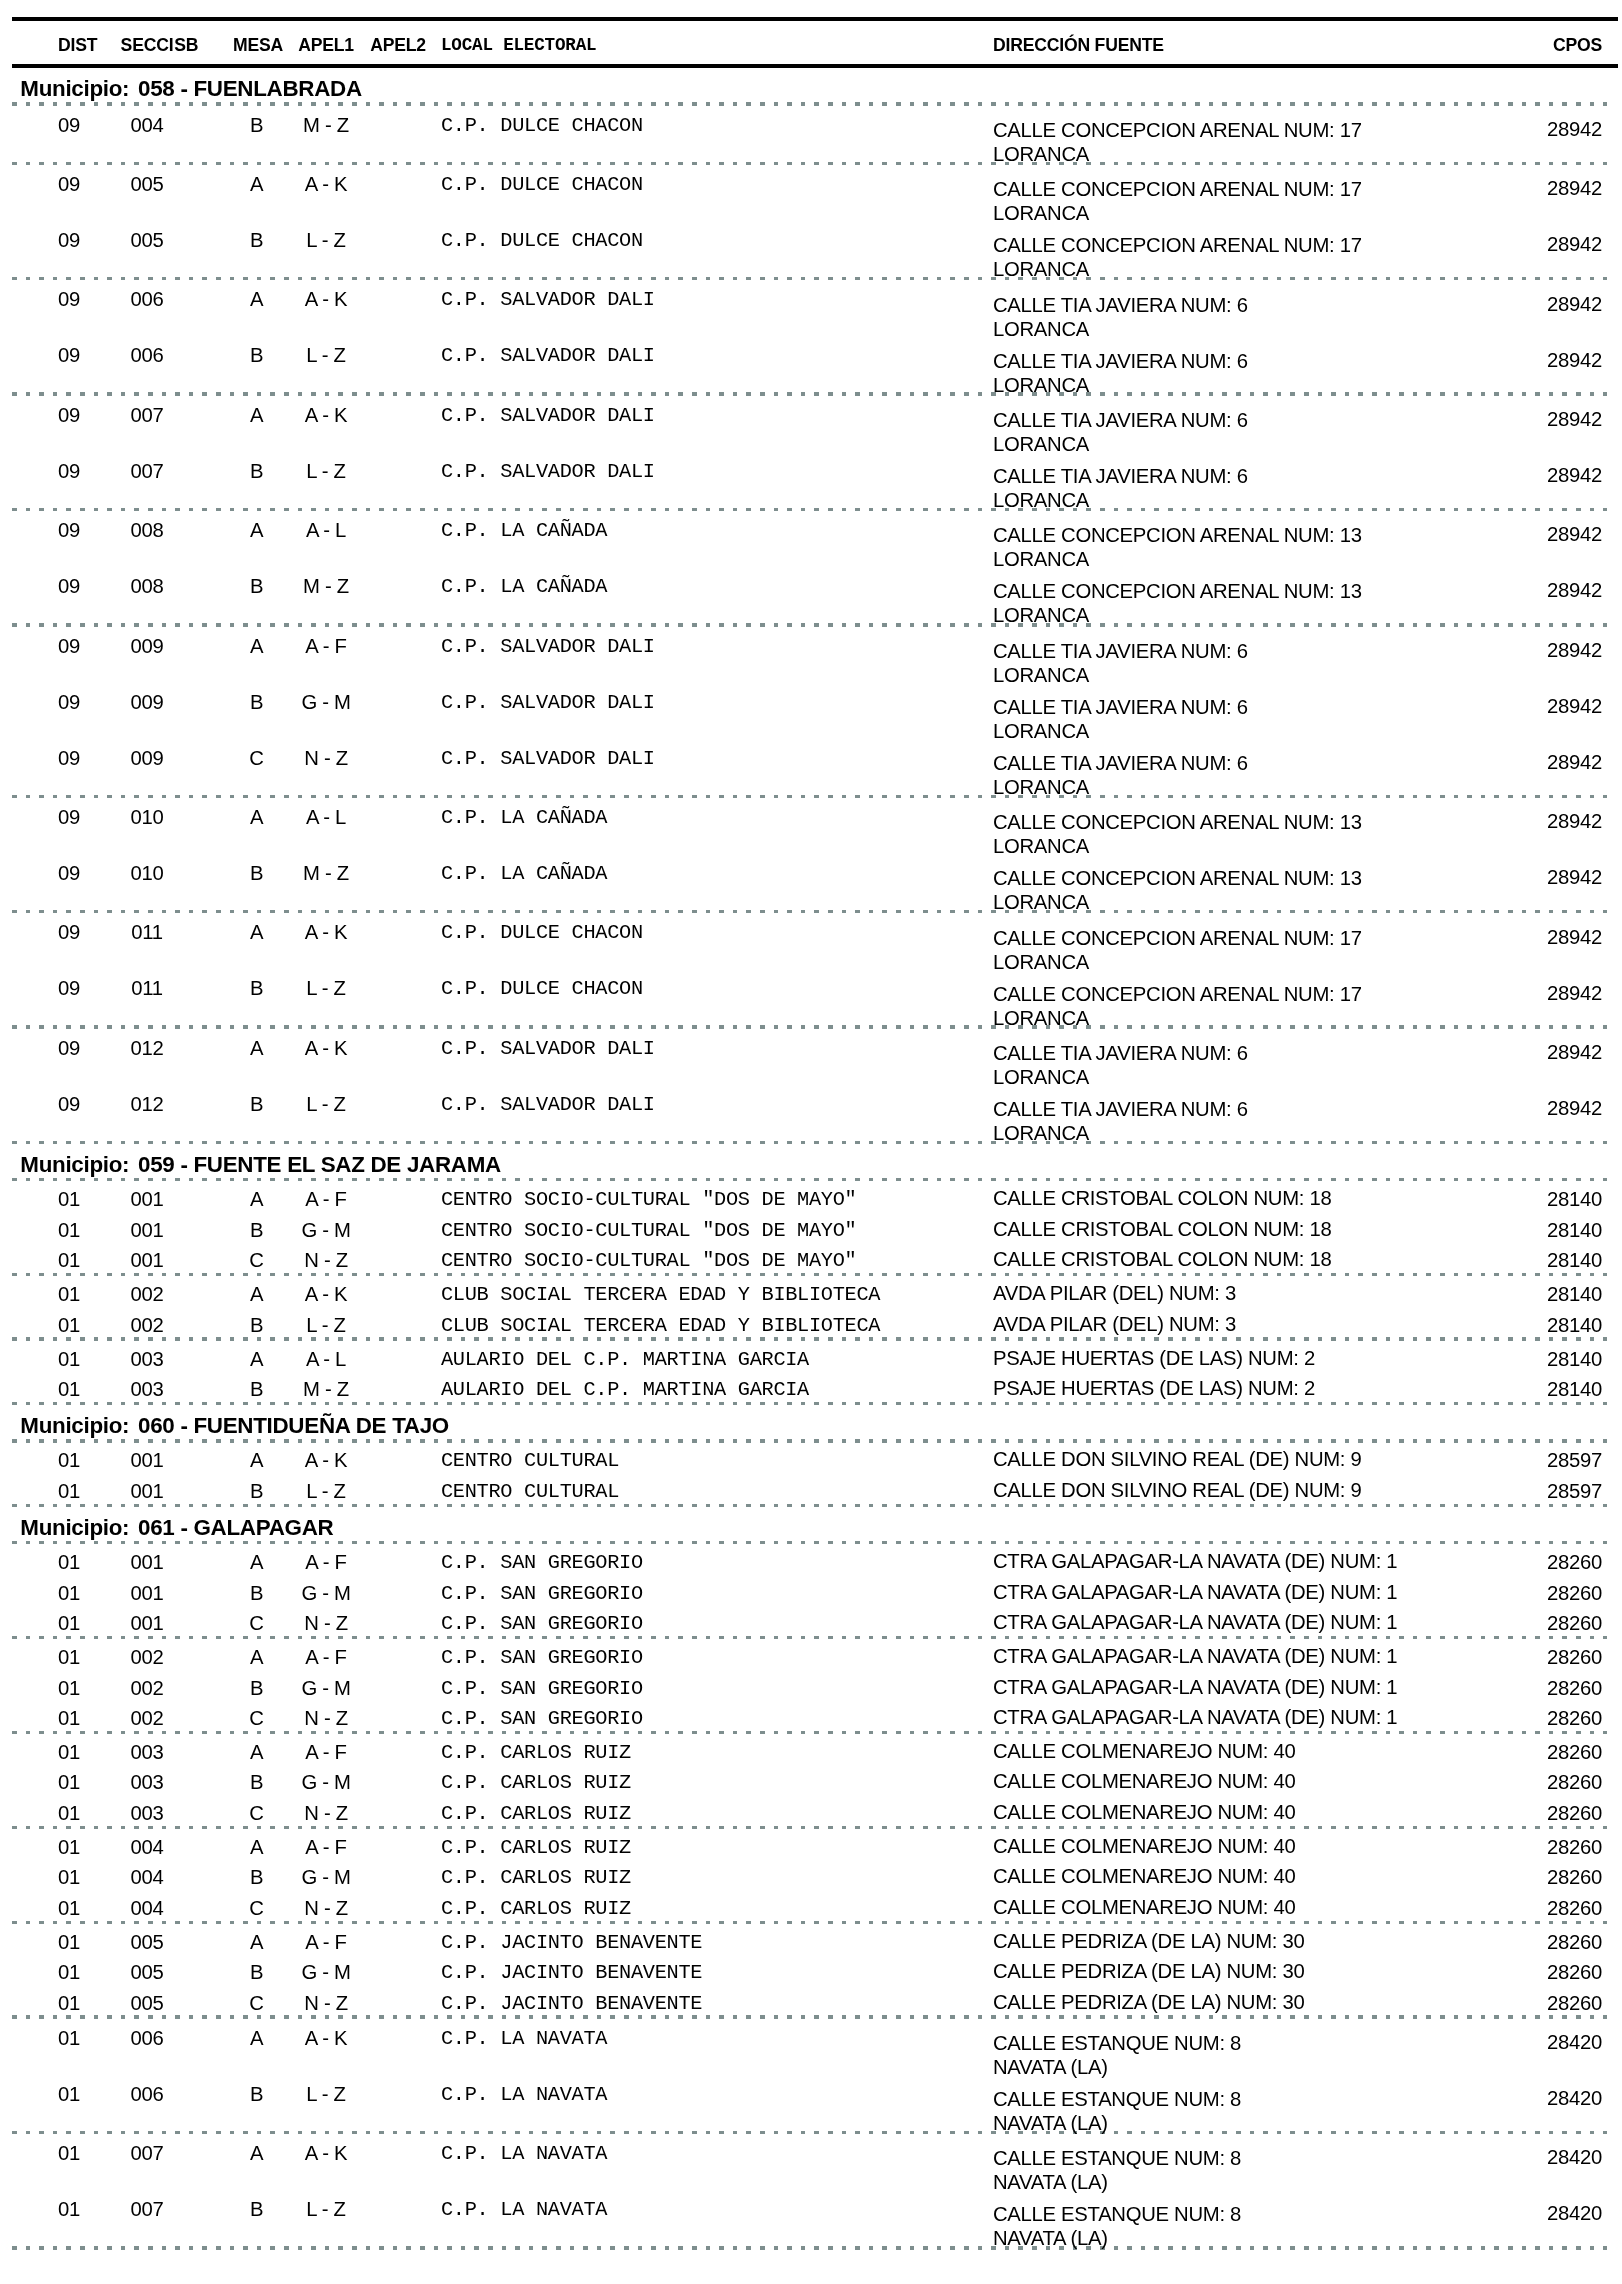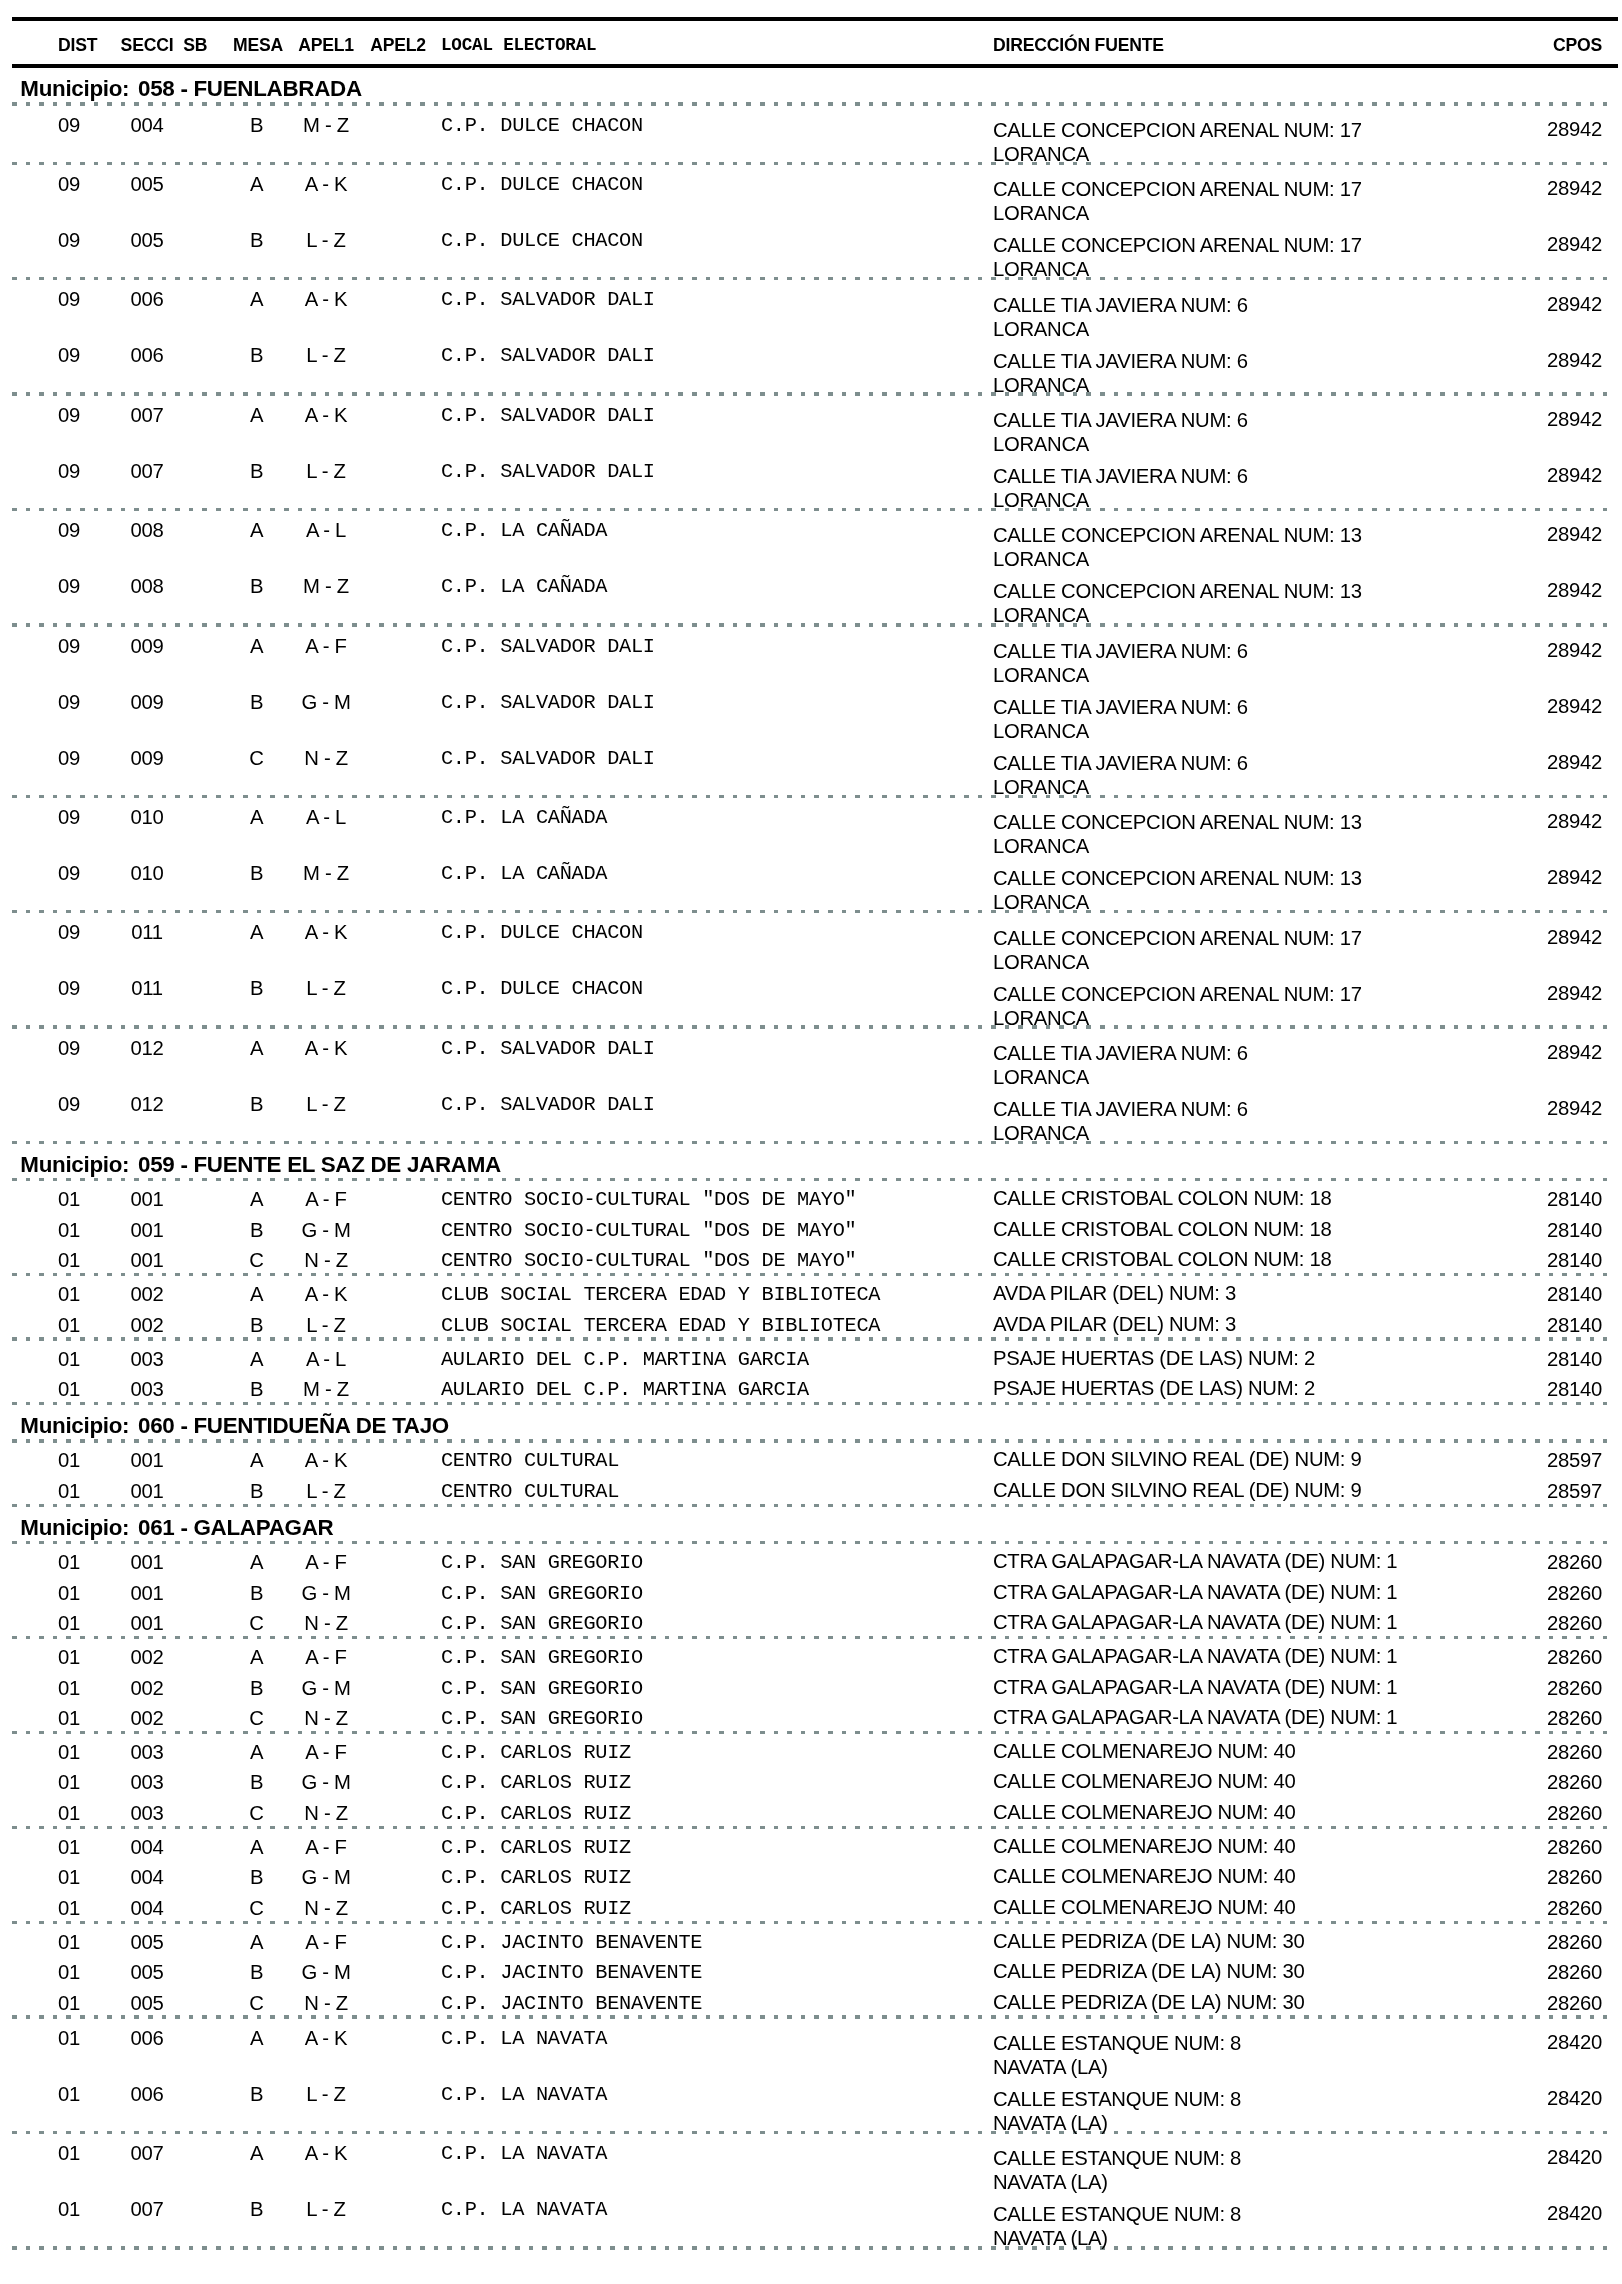--- a/index.html
+++ b/index.html
@@ -19,21 +19,21 @@
 
   .colheader {
     position:relative; height:43px;
     font-weight:bold; font-size:17.6px; letter-spacing:-0.2px;
   }
   .colheader .ch { position:absolute; top:13.6px; white-space:nowrap; }
 
   
   .x-dist   { left:58px;  width:41px;  }
   .x-secci  { left:120px; width:54px;  text-align:center; }
-  .x-sb     { left:183px; width:24.4px;  text-align:center; }
+  .x-sb     { left:174px; width:24.4px;  text-align:center; }
   .x-mesa   { left:233px; width:47px;  text-align:center; }
   .x-apel1  { left:296px; width:60px;  text-align:center; }
   .x-apel2  { left:370px; width:56px;  text-align:center; }
   .x-local  { left:441px;font-family:Liberation Mono, monospace; }
   .x-dir    { left:993px; }
   .x-cpos   { right:20px; width:109px; text-align:right; }
 
   .dotted {
     height:3.4px; margin-left:11.5px; margin-right:15px;
     background-image:repeating-linear-gradient(90deg,#7e8e8e 0 4.7px,transparent 4.7px 13.6px);

